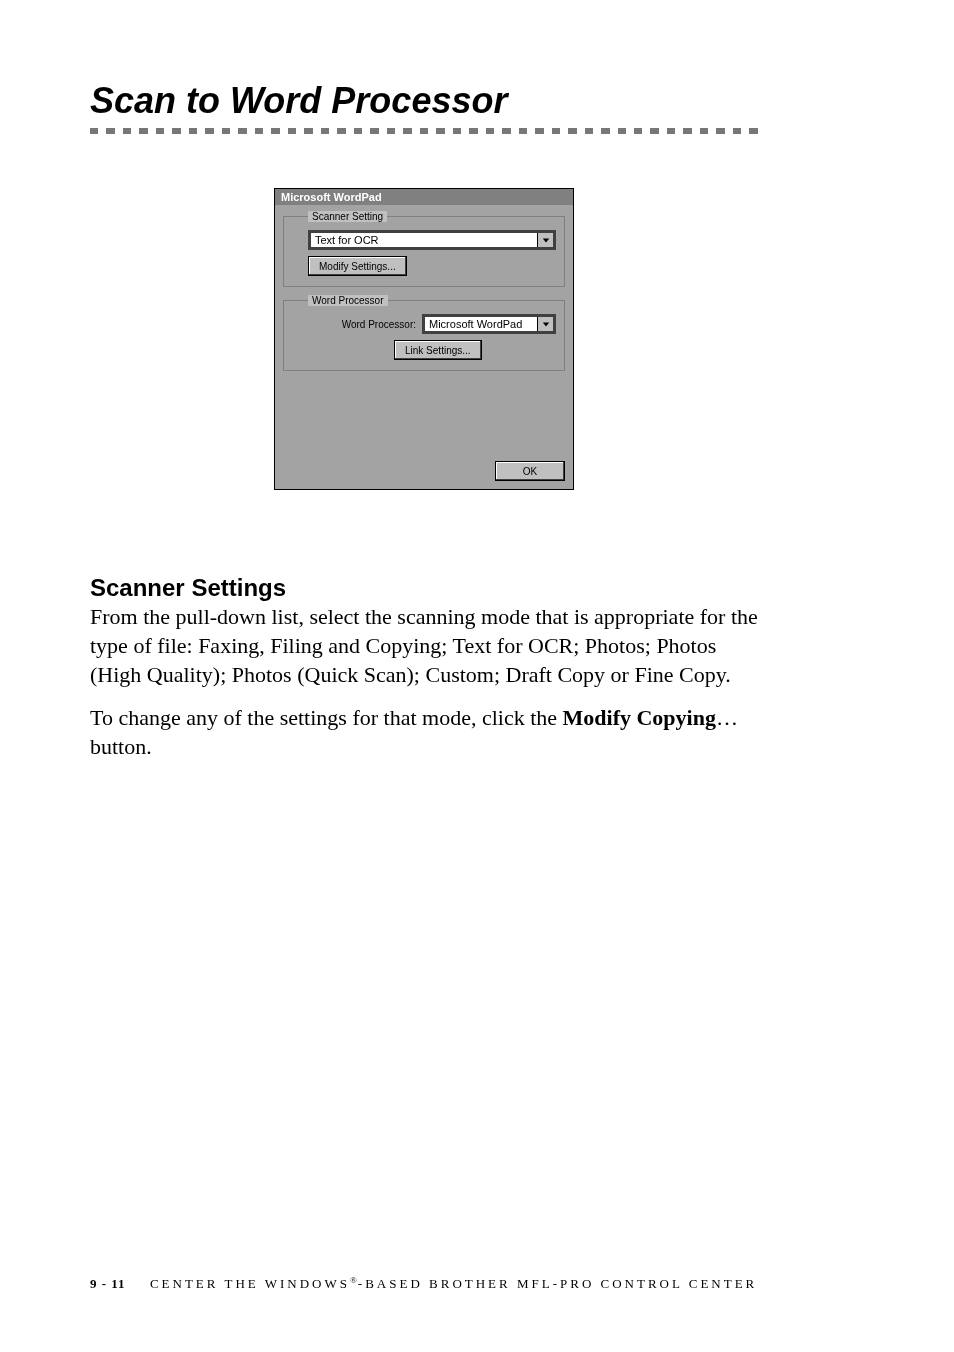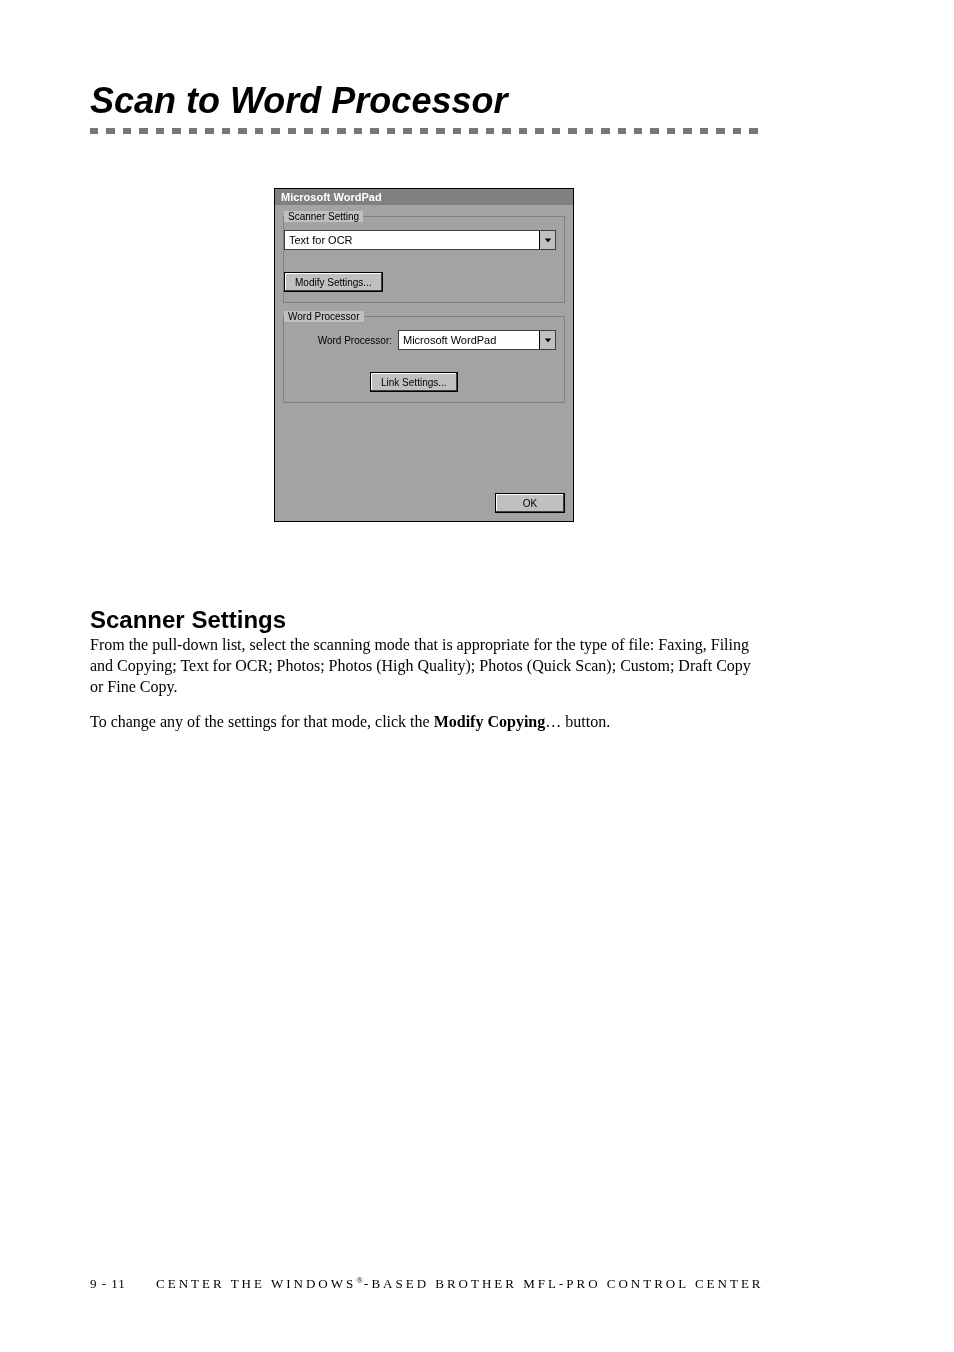--- a/index.html
+++ b/index.html
@@ -5,35 +5,35 @@
   * { box-sizing: border-box; margin: 0; padding: 0; }
   html, body { width: 954px; height: 1352px; background: #fff; font-family: "Times New Roman", Times, serif; color: #000; }
   .page { position: relative; width: 848px; height: 1352px; padding: 80px 90px 60px 90px; }
   .title { font-family: Arial, Helvetica, sans-serif; font-style: italic; font-weight: 700; font-size: 36px; margin-bottom: 6px; }
   .dashes { width: 100%; height: 14px; display: flex; gap: 8px; }
   .dashes span { display: inline-block; width: 11px; height: 6px; background: #777; }
   .dialog-wrap { display: flex; justify-content: center; margin-top: 46px; margin-bottom: 84px; }
   .dialog { width: 300px; background: #a3a3a3; border: 1px solid #000; font-family: Tahoma, Arial, sans-serif; font-size: 11px; color: #000; }
   .titlebar { background: #808080; color: #fff; padding: 2px 6px; font-weight: 700; }
   .dlg-body { padding: 6px 8px 8px 8px; }
-  fieldset.gb { border: 1px solid #808080; padding: 8px 8px 10px 0; margin-bottom: 8px; position: relative; }
+  fieldset.gb { border: 1px solid #808080; padding: 8px 8px 10px 24px; margin-bottom: 8px; position: relative; }
   fieldset.gb legend { padding: 0 4px; font-size: 10px; color: #000; background: #c0c0c0; }
   .row { display: flex; align-items: center; gap: 6px; }
-  .combo { position: relative; flex: 1; background: #fff; border: 1px solid #404040; height: 20px; display: flex; align-items: center; padding: 0 4px; }
+  .combo { position: relative; flex: 1; background: #fff; border: 3px solid #404040; height: 20px; display: flex; align-items: center; padding: 0 4px; }
   .combo .arrow { position: absolute; right: 0; top: 0; width: 16px; height: 100%; border-left: 1px solid #000; background: #c0c0c0; display: flex; align-items: center; justify-content: center; }
   .combo .arrow svg { width: 8px; height: 8px; }
   .btn { border: 1px solid #000; background: #c0c0c0; height: 20px; padding: 0 10px; display: inline-flex; align-items: center; justify-content: center; font-size: 10px; box-shadow: inset -1px -1px 0 #404040, inset 1px 1px 0 #fff; }
-  .btn-row { margin-top: 22px; }
+  .btn-row { margin-top: 6px; }
   .wp-label { width: 80px; text-align: right; font-size: 10px; margin-left: 28px; }
   .ok-row { display: flex; justify-content: flex-end; margin-top: 90px; }
   .ok-btn { width: 70px; }
   .section-heading { font-family: Arial, Helvetica, sans-serif; font-weight: 700; font-size: 24px; }
-  .body-text { font-size: 16px; line-height: 1.32; margin-bottom: 14px; }
+  .body-text { font-size: 22px; line-height: 1.32; margin-bottom: 14px; }
   .footer { position: absolute; left: 90px; bottom: 60px; font-family: "Times New Roman", serif; font-size: 13px; letter-spacing: 3px; color: #000; }
-  .footer .pn { font-weight: 400; letter-spacing: 1px; margin-right: 24px; }
+  .footer .pn { font-weight: 700; letter-spacing: 1px; margin-right: 18px; }
   .footer .sup { font-size: 9px; vertical-align: super; letter-spacing: 1px; }
 </style>
 </head>
 <body>
 
 <div class="page">
   <h1 class="title">Scan to Word Processor</h1>
   <div class="dashes">
     <span></span>
       <span></span>

